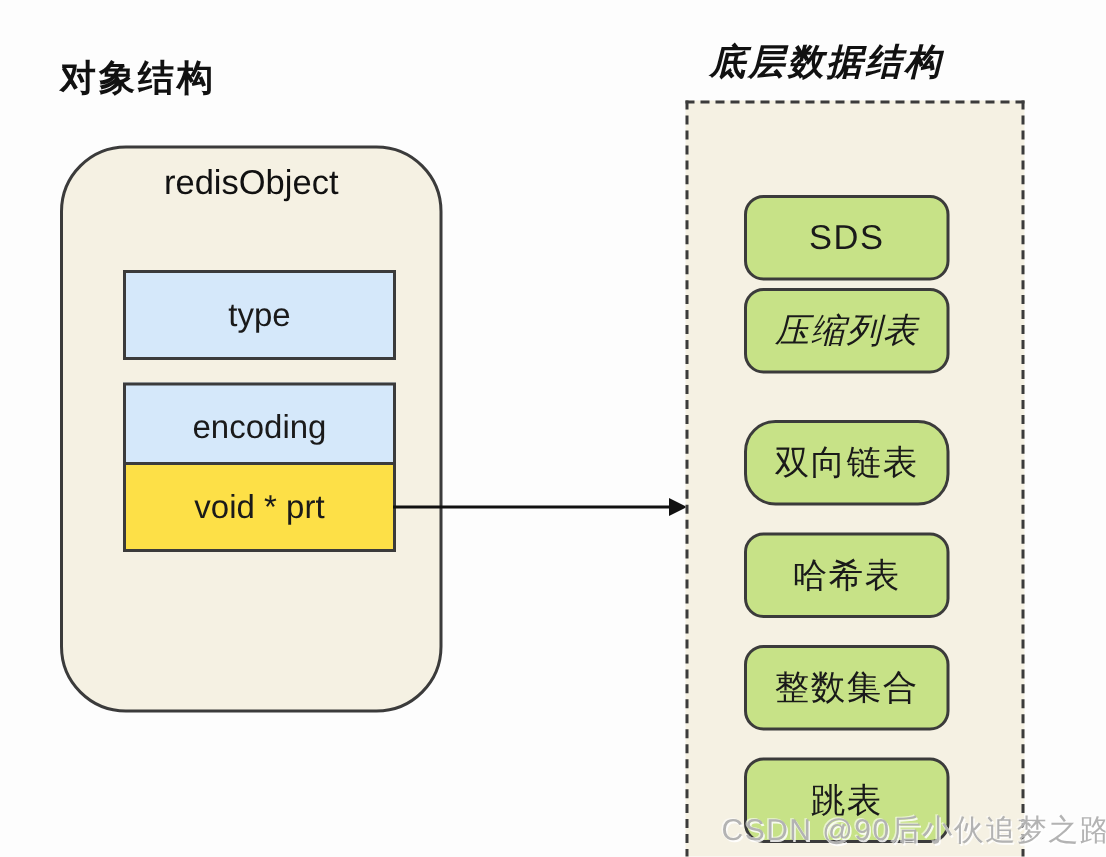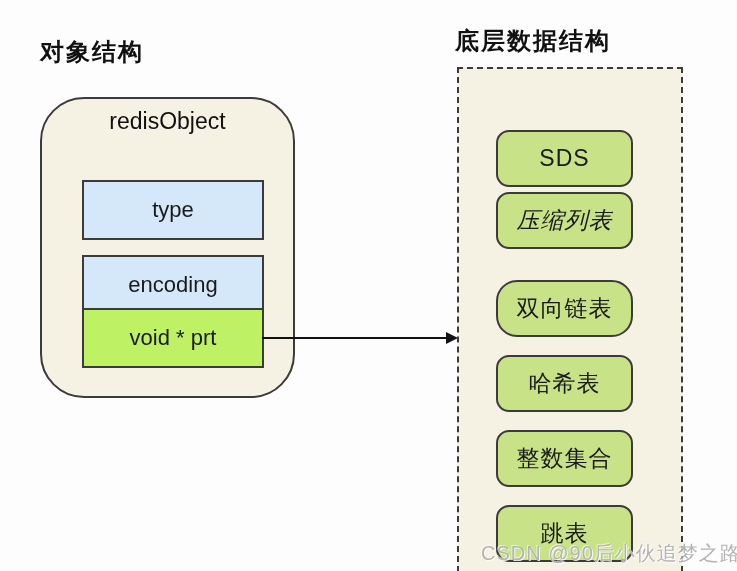--- a/index.html
+++ b/index.html
@@ -15,27 +15,27 @@
 
   .title {
     position: absolute;
     text-align: left;
     font-size: 24px;
     font-weight: 600;
     letter-spacing: 2px;
     color: #111;
   }
   .left-title  { left: 40px;  top: 36px; width: 255px; }
-  .right-title { left: 455px; top: 25px; width: 228px; }
+  .right-title { left: 473px; top: 25px; width: 228px; font-style: italic; }
 
   
   .redis-container {
     position: absolute;
     left: 40px; top: 97px;
-    width: 255px; height: 301px;
+    width: 255px; height: 378px;
     background: #f5f1e3;
     border: 2px solid #3b3b3b;
     border-radius: 44px;
   }
   .redis-label {
     position: absolute;
     top: 9px; left: 0;
     width: 100%;
     text-align: center;
     font-size: 23px;
@@ -45,21 +45,21 @@
     position: absolute;
     left: 40px;
     width: 182px; height: 60px;
     border: 2px solid #3b3b3b;
     display: flex;
     align-items: center;
     justify-content: center;
     font-size: 22px;
   }
   .field.blue   { background: #d5e8fa; margin-top: 22px; }
-  .field.yellow { background: #bef264; }
+  .field.yellow { background: #fde047; }
   .f0 { top: 59px; }
   .f1 { top: 134px; }
   .f2 { top: 209px; }
 
   
   .arrow {
     position: absolute;
     left: 260px; top: 329px;
     width: 200px; height: 18px;
   }

